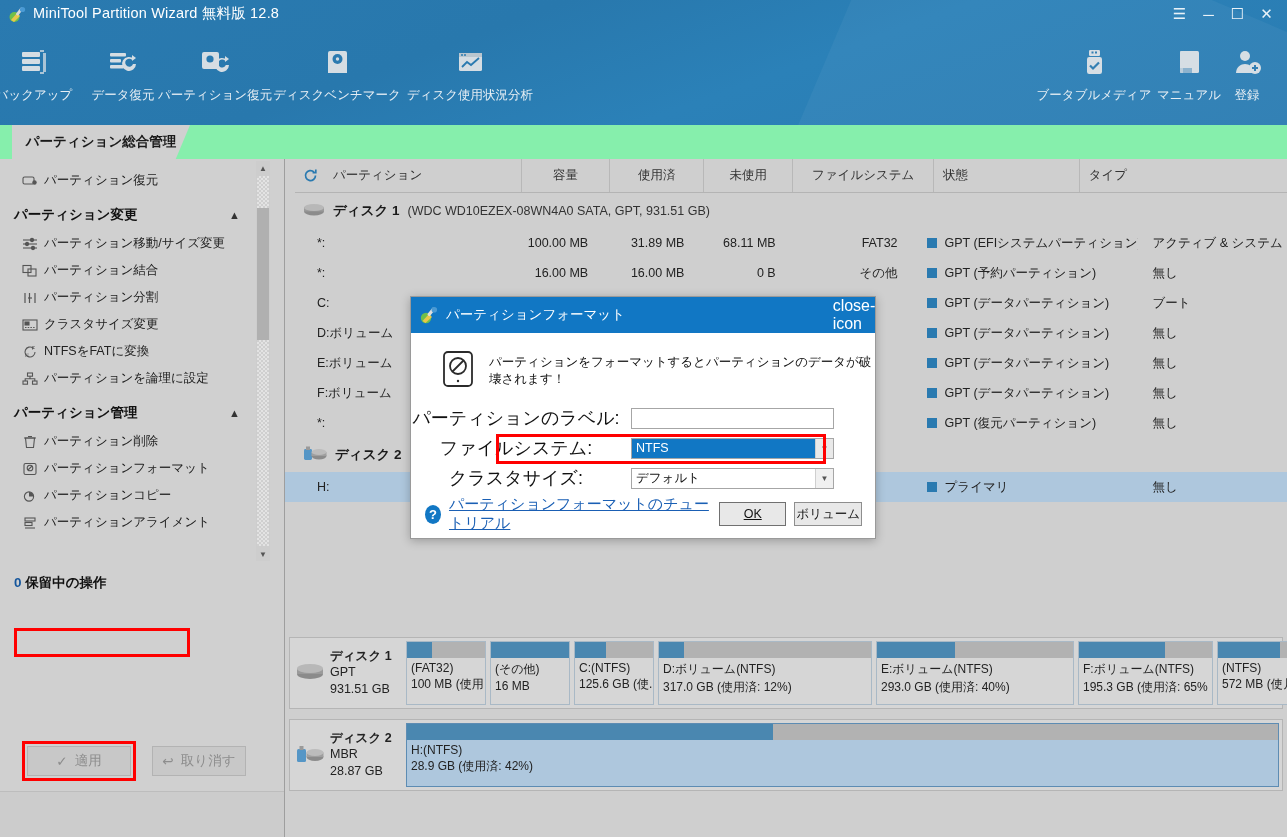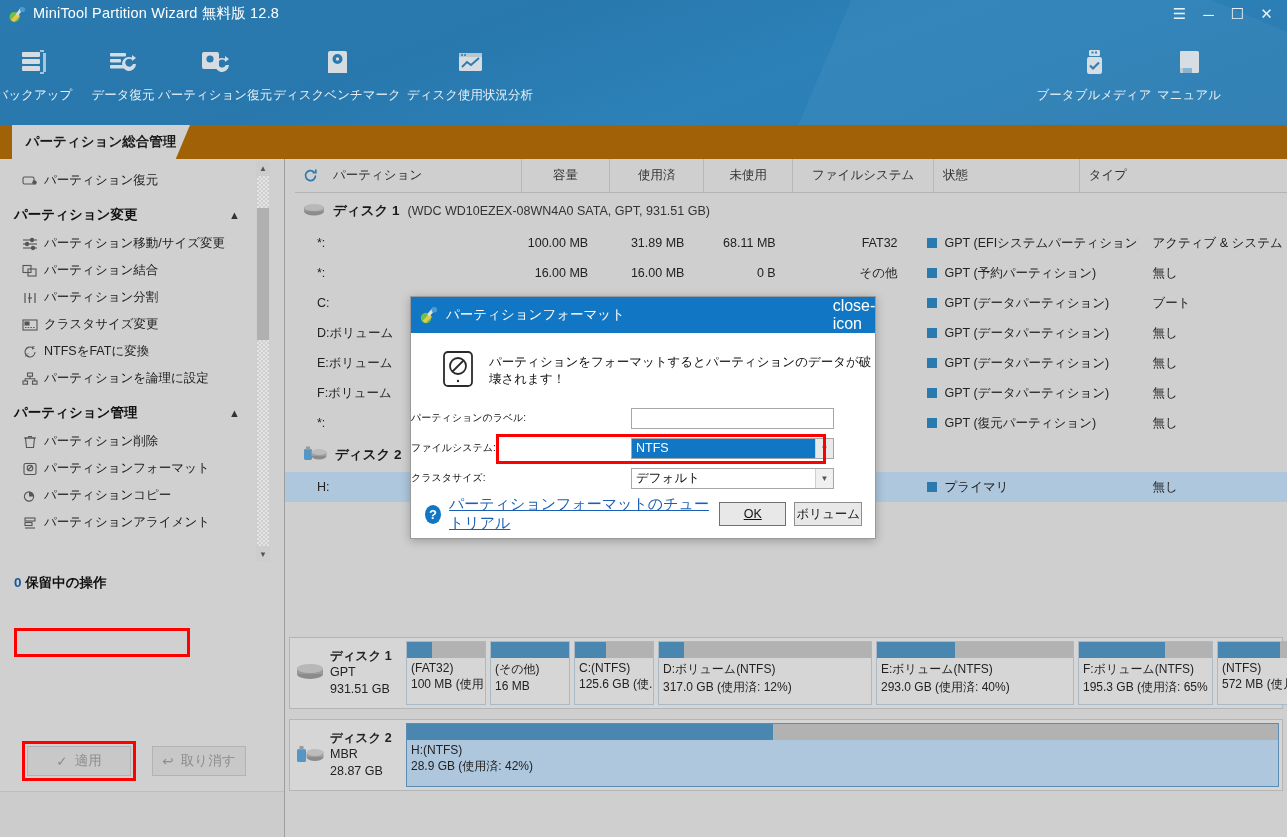--- a/index.html
+++ b/index.html
@@ -5,21 +5,21 @@
   * { box-sizing: border-box; margin: 0; padding: 0; }
   html, body {
     width: 1287px; height: 837px;
     font-family: "Liberation Sans", "DejaVu Sans", sans-serif;
     overflow: hidden;
     background: #d4d0c8;
   }
   #app {
     position: relative;
     width: 1287px; height: 612px;
-    background: #a16207;
+    background: #86efac;
   }
 
   
   .header {
     position: absolute; left: 0; top: 0; width: 1287px; height: 125px;
     background: linear-gradient(160deg, #2a7ab0 0%, #2878ad 35%, #2b81b8 60%, #2a7cb2 100%);
     overflow: hidden;
   }
   .header::after {
     content: ""; position: absolute; right: -60px; top: -40px;
@@ -215,22 +215,22 @@
     width: 22px; height: 22px; display: flex; align-items: center; justify-content: center;
   }
   .dlg-warn {
     position: absolute; left: 0; top: 52px; width: 100%;
     display: flex; align-items: center; gap: 14px; padding-left: 30px;
   }
   .dlg-warn .wt { font-size: 12.5px; color: #111; }
   .form { position: absolute; left: 0; top: 106px; width: 100%; }
   .frow { display: flex; align-items: center; height: 30px; }
   .flabel {
-    width: 220px; flex: 0 0 220px; text-align: left; padding-right: 10px;
-    font-size: 10px; color: #111;
+    width: 220px; flex: 0 0 220px; text-align: center; padding-right: 10px;
+    font-size: 18px; color: #111;
   }
   .finput {
     width: 203px; height: 21px; border: 1px solid #a6a6a6; background: #fff;
   }
   .fselect {
     width: 203px; height: 21px; border: 1px solid #a6a6a6; background: #fff;
     display: flex; align-items: stretch; position: relative;
   }
   .fselect .val {
     flex: 1 1 auto; display: flex; align-items: center; padding-left: 4px;
@@ -379,20 +379,31 @@
         <span class="ic">
           <svg width="33" height="33" viewBox="0 0 33 33" fill="#d5dde3">
             <rect x="7" y="5" width="19" height="22" rx="1.5"></rect>
             <rect x="7" y="22" width="12" height="5" fill="#2a7ab0" opacity=".45"></rect>
             <rect x="7" y="5" width="3" height="22" opacity=".6"></rect>
           </svg>
         </span>
         <span class="lb">マニュアル</span>
       </div>
 
+      <div class="tool" style="left:1207px; width:80px">
+        <span class="ic">
+          <svg width="33" height="33" viewBox="0 0 33 33" fill="#d5dde3">
+            <circle cx="14" cy="10" r="5"></circle>
+            <path d="M5 27c0-6 5-9 9-9s9 3 9 9z"></path>
+            <circle cx="24" cy="22" r="6" fill="#d5dde3"></circle>
+            <path d="M24 19v6M21 22h6" stroke="#2a7ab0" stroke-width="2"></path>
+          </svg>
+        </span>
+        <span class="lb">登録</span>
+      </div>
 
     </div>
   </div>
 
   <div class="tabstrip">
     <div class="tab-active">パーティション総合管理</div>
   </div>
 
   <div class="sidebar">
 

